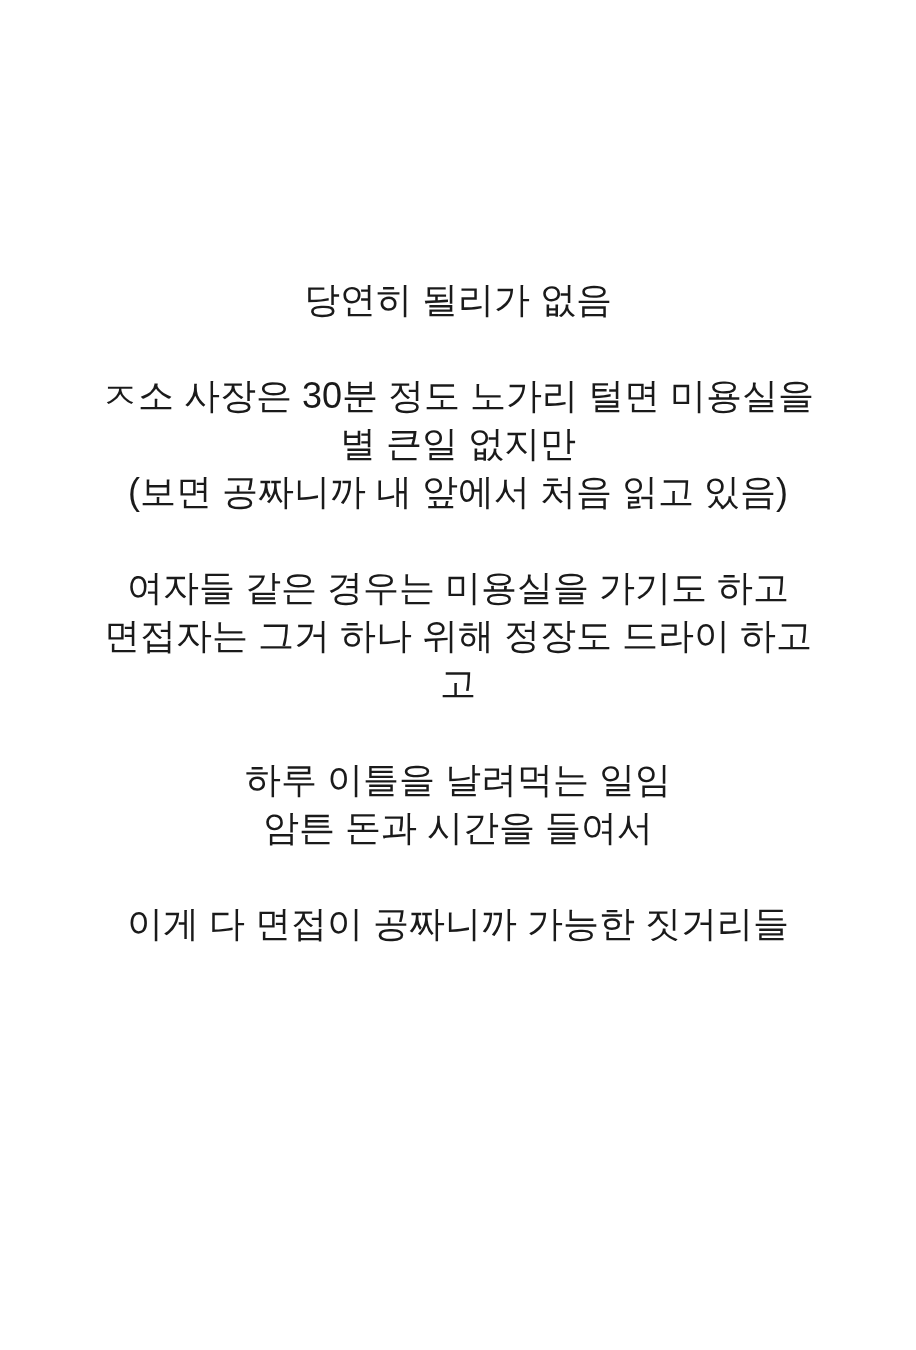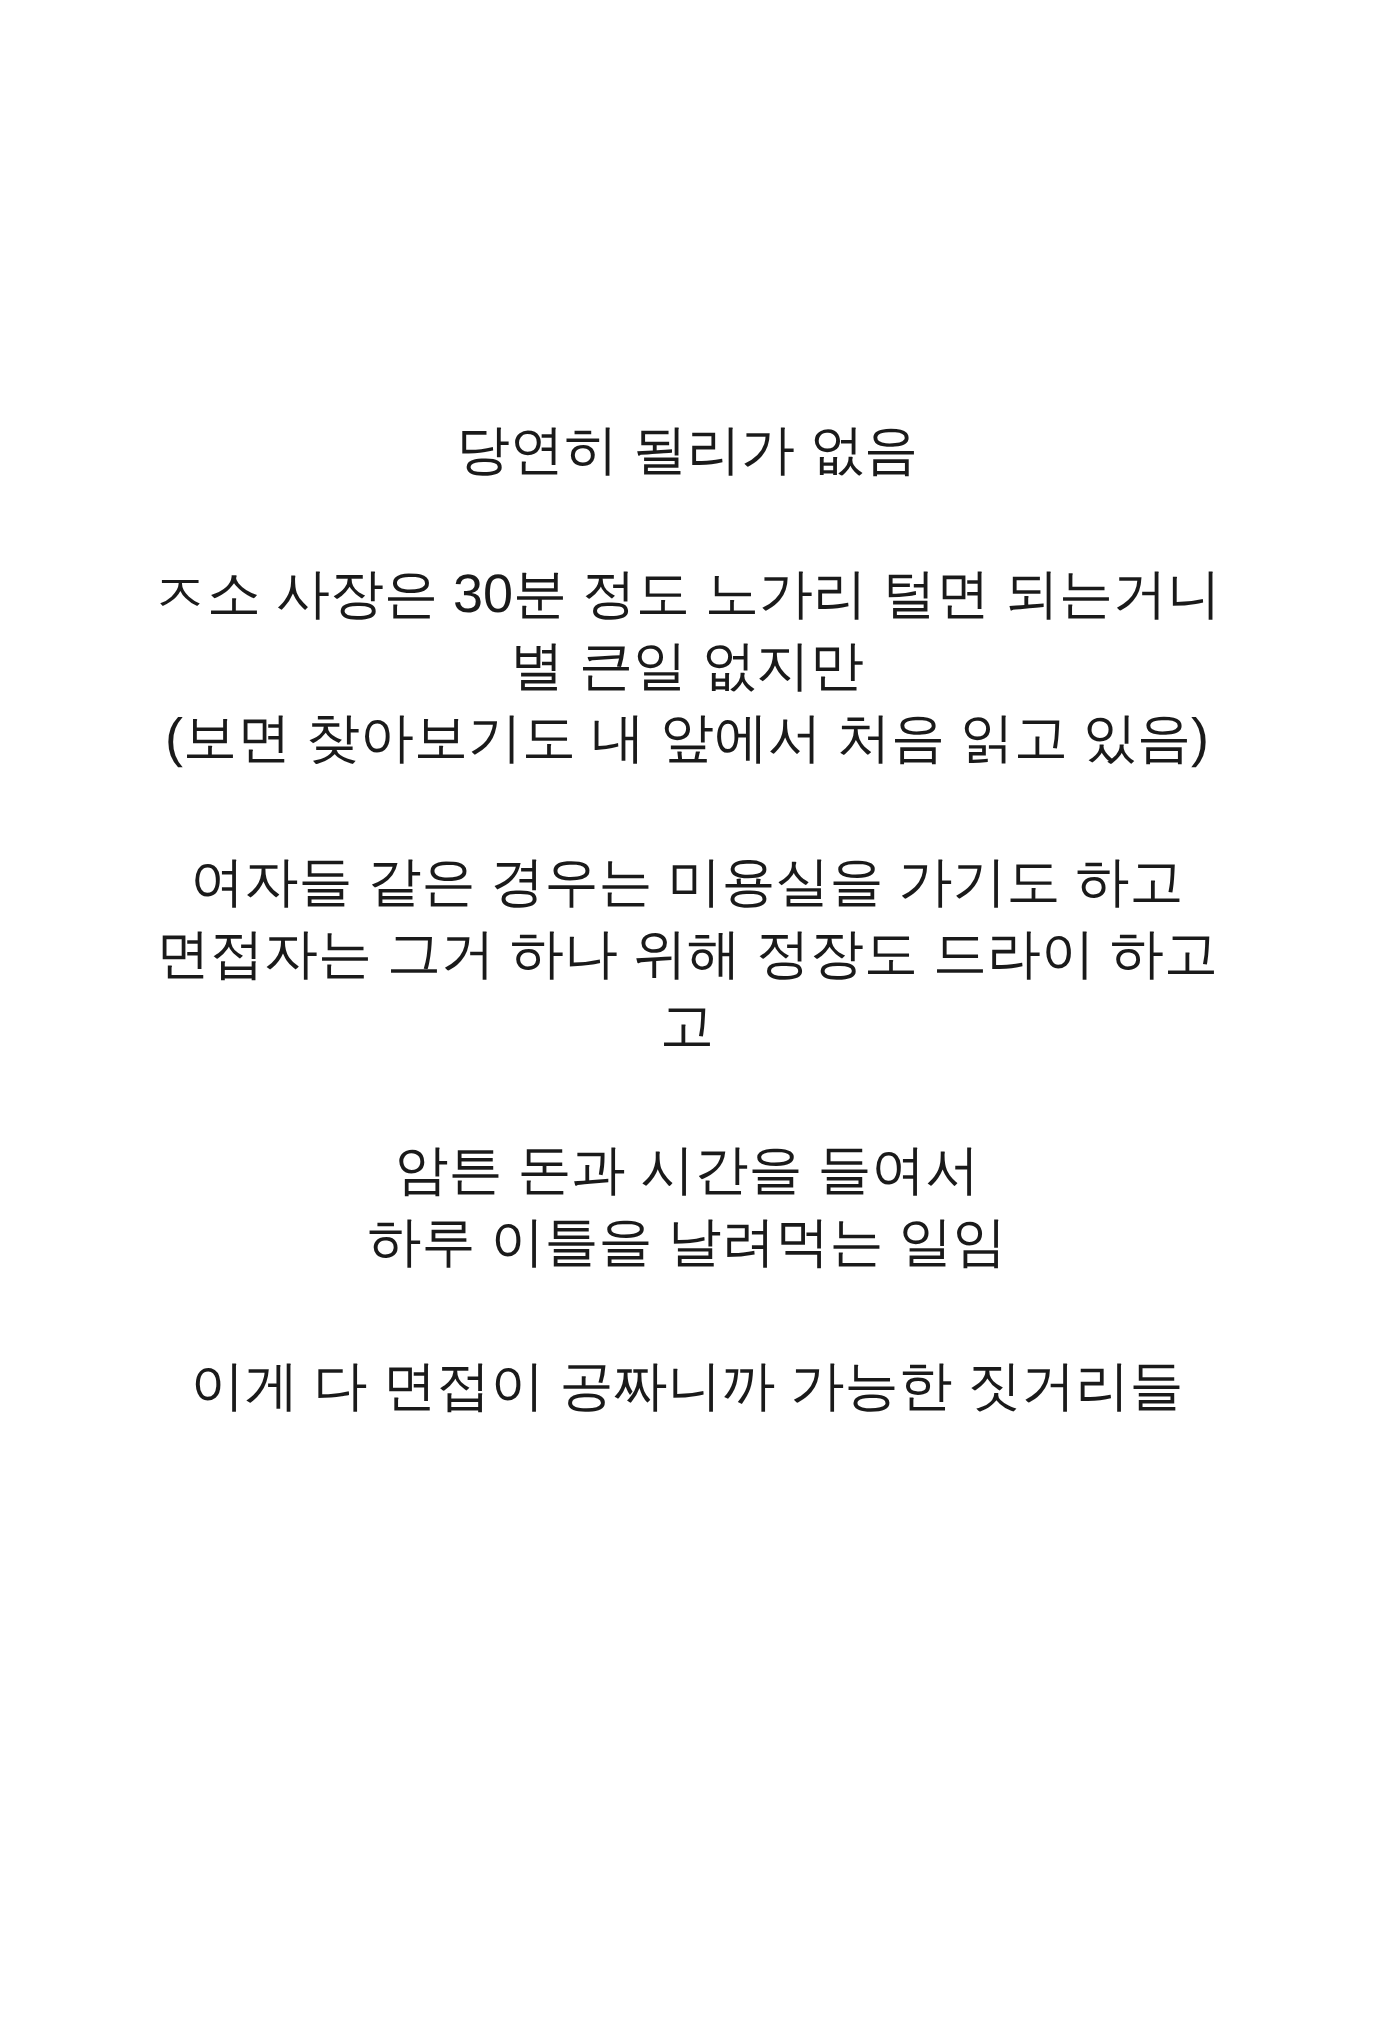--- a/index.html
+++ b/index.html
@@ -35,26 +35,26 @@
     white-space: nowrap;
   }
 </style>
 </head>
 <body>
 
 <div class="page">
   <div class="text-block">
     <span class="line">당연히 될리가 없음</span>
     <span class="line"></span>
-    <span class="line">ㅈ소 사장은 30분 정도 노가리 털면 되는거니</span>
+    <span class="line">ㅈ소 사장은 30분 정도 노가리 털면 미용실을</span>
     <span class="line">별 큰일 없지만</span>
-    <span class="line">(보면 찾아보기도 내 앞에서 처음 읽고 있음)</span>
+    <span class="line">(보면 공짜니까 내 앞에서 처음 읽고 있음)</span>
     <span class="line"></span>
     <span class="line">여자들 같은 경우는 미용실을 가기도 하고</span>
     <span class="line">면접자는 그거 하나 위해 정장도 드라이 하고</span>
     <span class="line">고</span>
     <span class="line"></span>
+    <span class="line">하루 이틀을 날려먹는 일임</span>
     <span class="line">암튼 돈과 시간을 들여서</span>
-    <span class="line">하루 이틀을 날려먹는 일임</span>
     <span class="line"></span>
     <span class="line">이게 다 면접이 공짜니까 가능한 짓거리들</span>
   </div>
 </div>
 
 </body></html>

